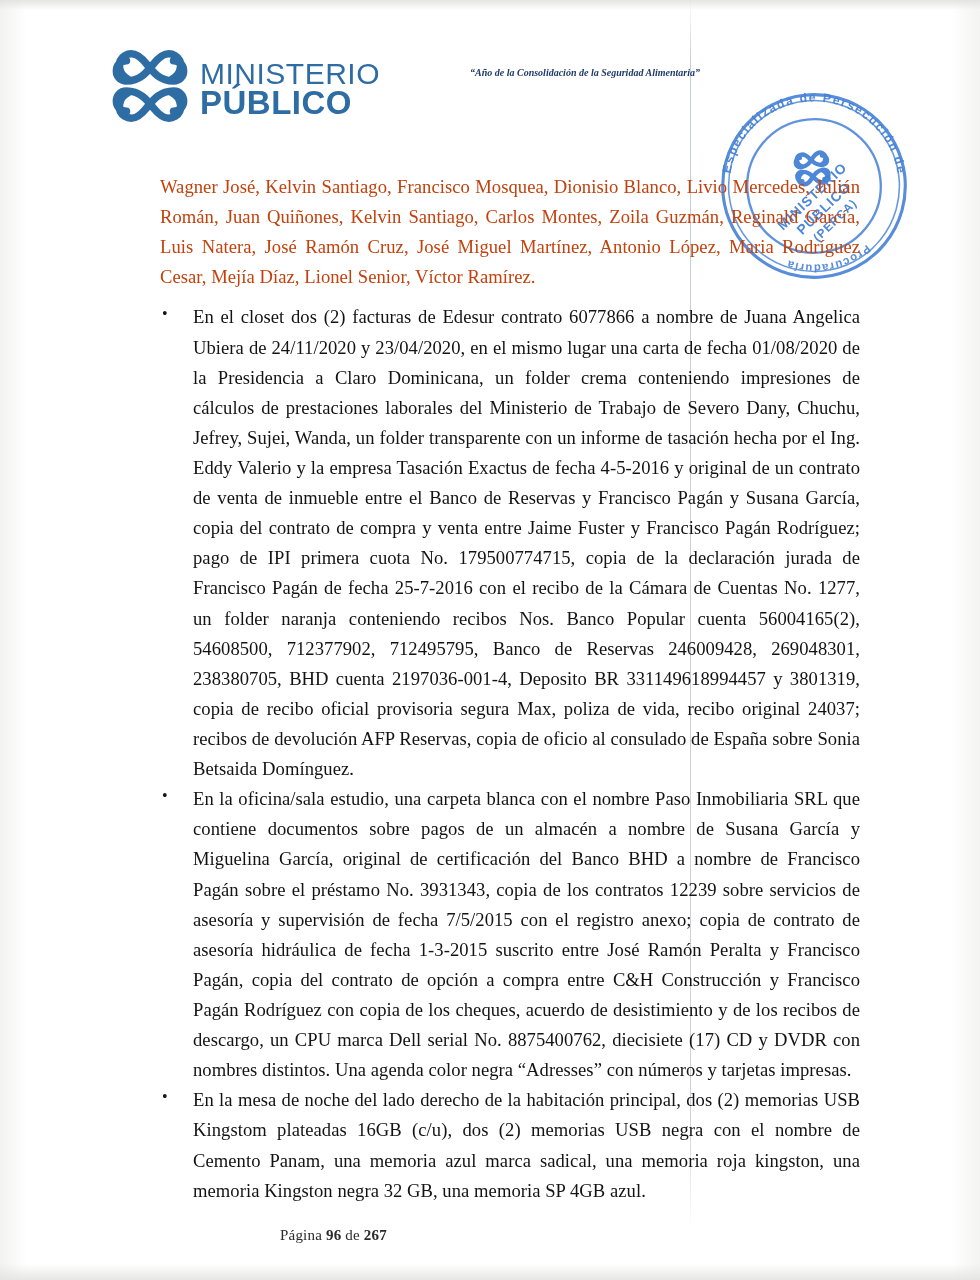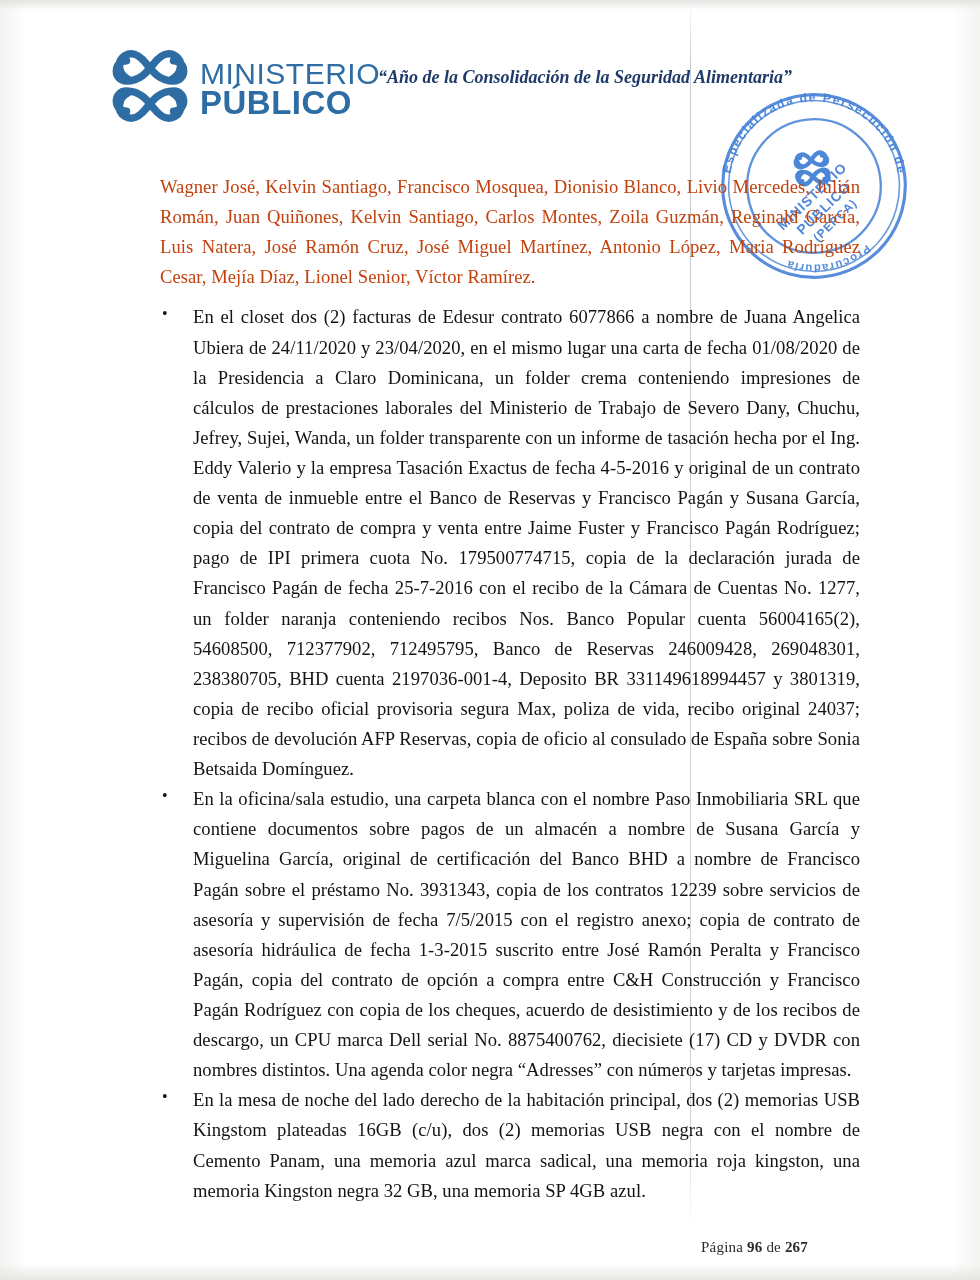--- a/index.html
+++ b/index.html
@@ -96,21 +96,21 @@
     font-size: 17.5px;
     color: #1f3a68;
     line-height: 1.42;
     letter-spacing: .1px;
   }
   .hdr-motto {
     margin-top: 3px;
     font-family: "Liberation Serif", serif;
     font-style: italic;
     font-weight: bold;
-    font-size: 18px;
+    font-size: 10px;
     color: #1f3a68;
   }
 
   
   .seal {
     position: absolute;
     left: 706px;
     top: 78px;
     width: 216px;
     height: 216px;
@@ -156,24 +156,24 @@
     left: 2px;
     top: -1px;
     font-size: 16px;
     color: #161616;
     line-height: 1.62;
   }
 
   
   .page-footer {
     position: absolute;
-    bottom: 24px;
+    bottom: 36px;
     left: 0;
     width: 808px;
-    text-align: right;
+    text-align: left;
     padding-left: 280px;
     box-sizing: border-box;
   }
   .footer-text {
     display: inline-block;
     font-size: 15px;
     font-family: "Liberation Serif", serif;
     color: #2b2b2b;
     letter-spacing: .2px;
   }

